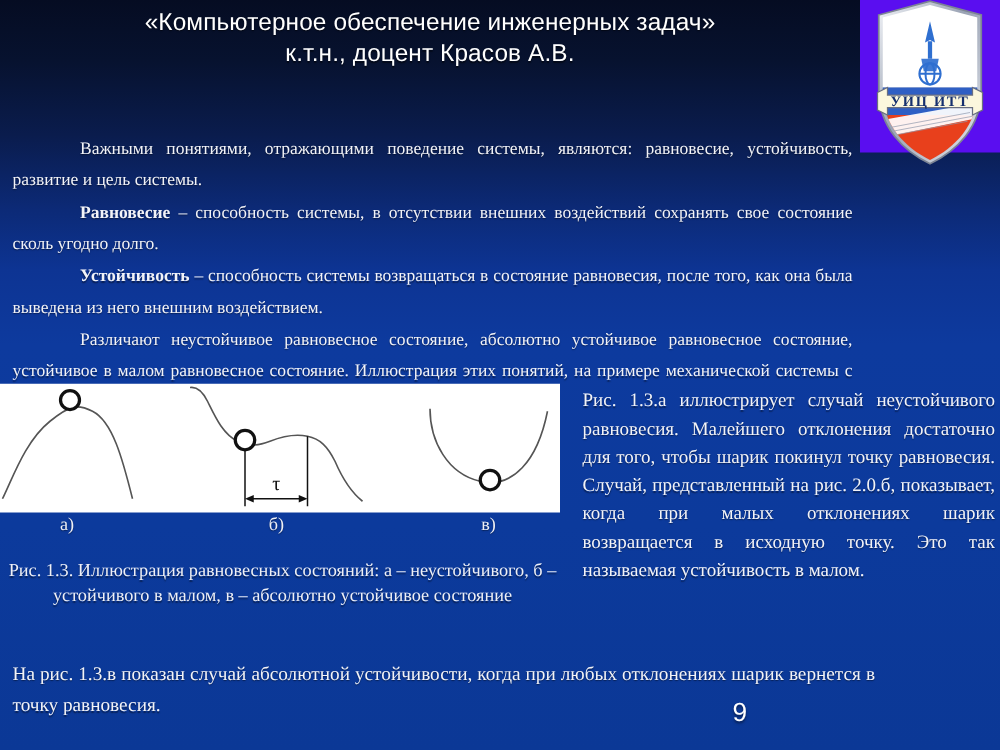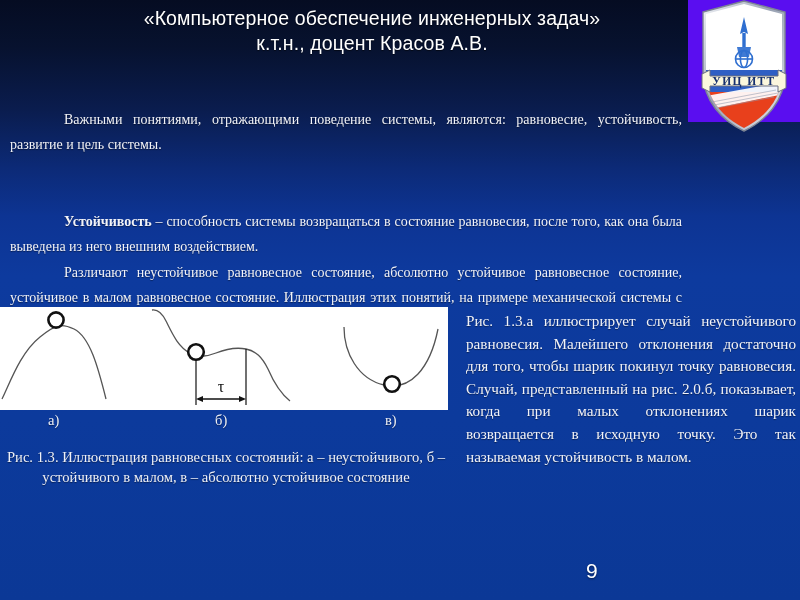--- a/index.html
+++ b/index.html
@@ -25,21 +25,20 @@
   #emblem-block{
     position:absolute;left:688px;top:0;width:112px;height:122px;
     background:#5a0ef0;
   }
   #emblem-block svg{display:block;}
 
   
   #title-wrap{
     position:absolute;left:0;top:6px;width:688px;text-align:center;
     font-family:"Liberation Sans", sans-serif;
-    margin-left:28px;
   }
   .title-line{
     color:#ffffff;font-size:19.5px;line-height:25px;font-weight:400;
     letter-spacing:.1px;text-shadow:0 1px 1px rgba(0,0,0,.55);
   }
 
   
   .body-p{
     position:absolute;color:#f2f3f8;
     font-family:Liberation Serif, serif;
@@ -162,20 +161,21 @@
     </svg>
   </div>
 
   <div id="title-wrap">
     <div class="title-line">«Компьютерное обеспечение инженерных задач»</div>
     <div class="title-line">к.т.н., доцент Красов А.В.</div>
   </div>
 
   <div class="body-p indent" id="p1">Важными понятиями, отражающими поведение системы, являются: равновесие, устойчивость, развитие и цель системы.</div>
 
+  <div class="body-p indent" id="p2"><b>Равновесие</b><span> – способность системы, в отсутствии внешних воздействий сохранять свое состояние сколь угодно долго.</span></div>
 
   <div class="body-p indent" id="p3"><b>Устойчивость</b><span> – способность системы возвращаться в состояние равновесия, после того, как она была выведена из него внешним воздействием.</span></div>
 
   <div class="body-p indent" id="p4">Различают неустойчивое равновесное состояние, абсолютно устойчивое равновесное состояние, устойчивое в малом равновесное состояние. Иллюстрация этих понятий, на примере механической системы с шариком приведено на рис. 1.5.</div>
 
   <div id="figure-panel">
     <svg width="448" height="103" viewBox="0 0 448 103">
 
       <g>
         <path d="M2 92 C10 76 20 46 40 30 C56 17 62 16 74 22 C90 30 98 60 106 92" fill="none" stroke="#555555" stroke-width="1.3"></path>
@@ -204,16 +204,17 @@
   </div>
 
   <div class="fig-sublabel" id="lab-a">а)</div>
   <div class="fig-sublabel" id="lab-b">б)</div>
   <div class="fig-sublabel" id="lab-v">в)</div>
 
   <div id="fig-caption">Рис. 1.3. Иллюстрация равновесных состояний: а – неустойчивого, б – устойчивого в малом, в – абсолютно устойчивое состояние</div>
 
   <div id="right-col">Рис. 1.3.а иллюстрирует случай неустойчивого равновесия. Малейшего отклонения достаточно для того, чтобы шарик покинул точку равновесия. Случай, представленный на рис. 2.0.б, показывает, когда при малых отклонениях шарик возвращается в исходную точку. Это так называемая устойчивость в малом.</div>
 
+  <div id="bottom-p">На рис. 1.3.в показан случай абсолютной устойчивости, когда при любых отклонениях шарик вернется в точку равновесия.</div>
 
   <div id="page-number">9</div>
 
 </div>
 
 </body></html>

